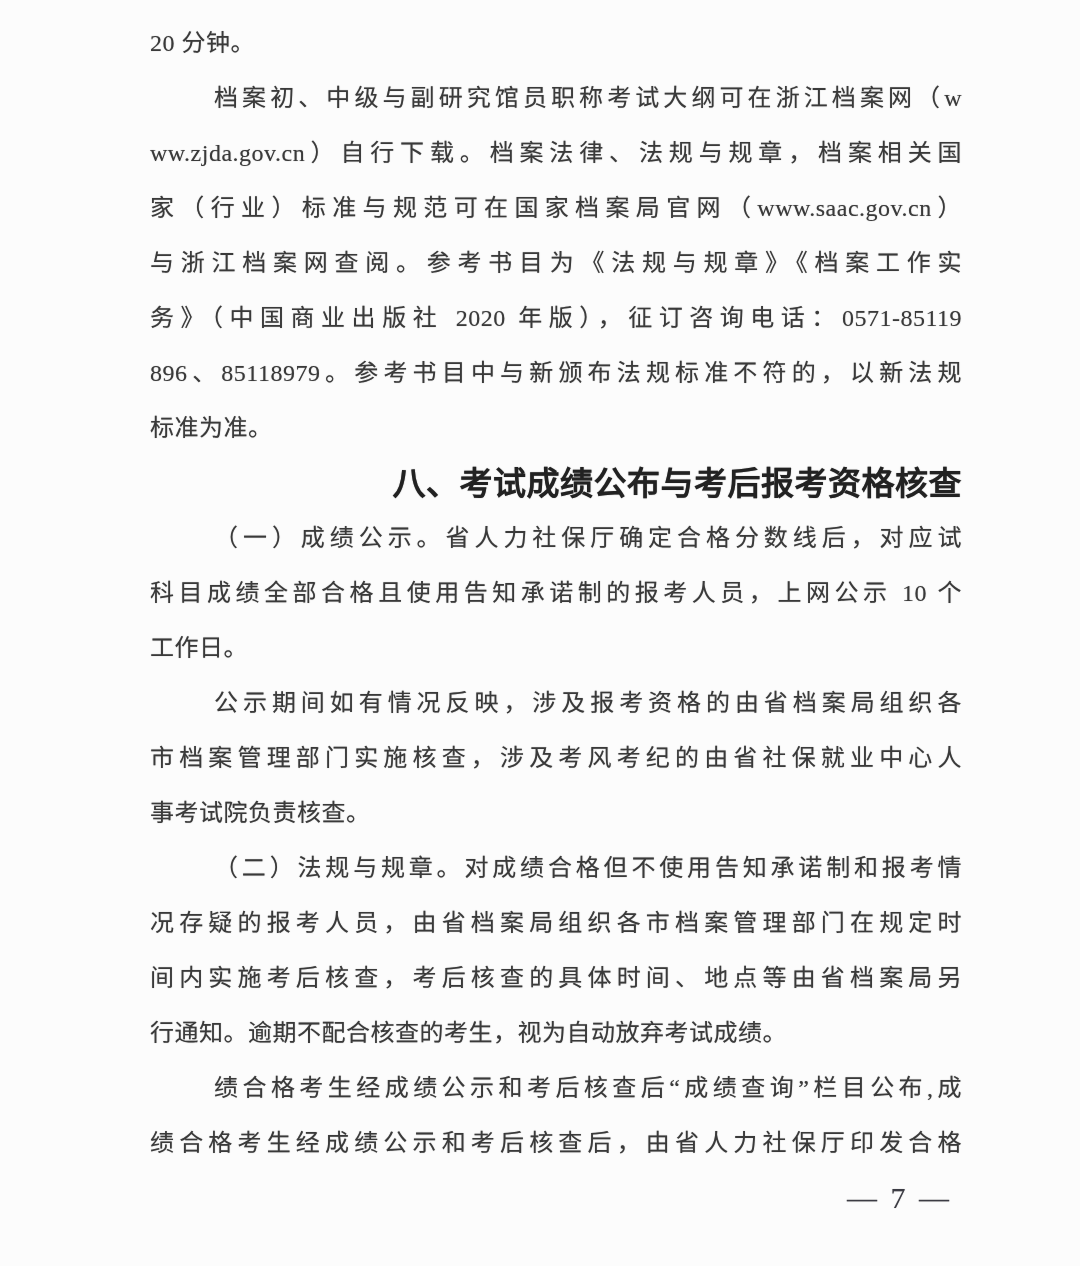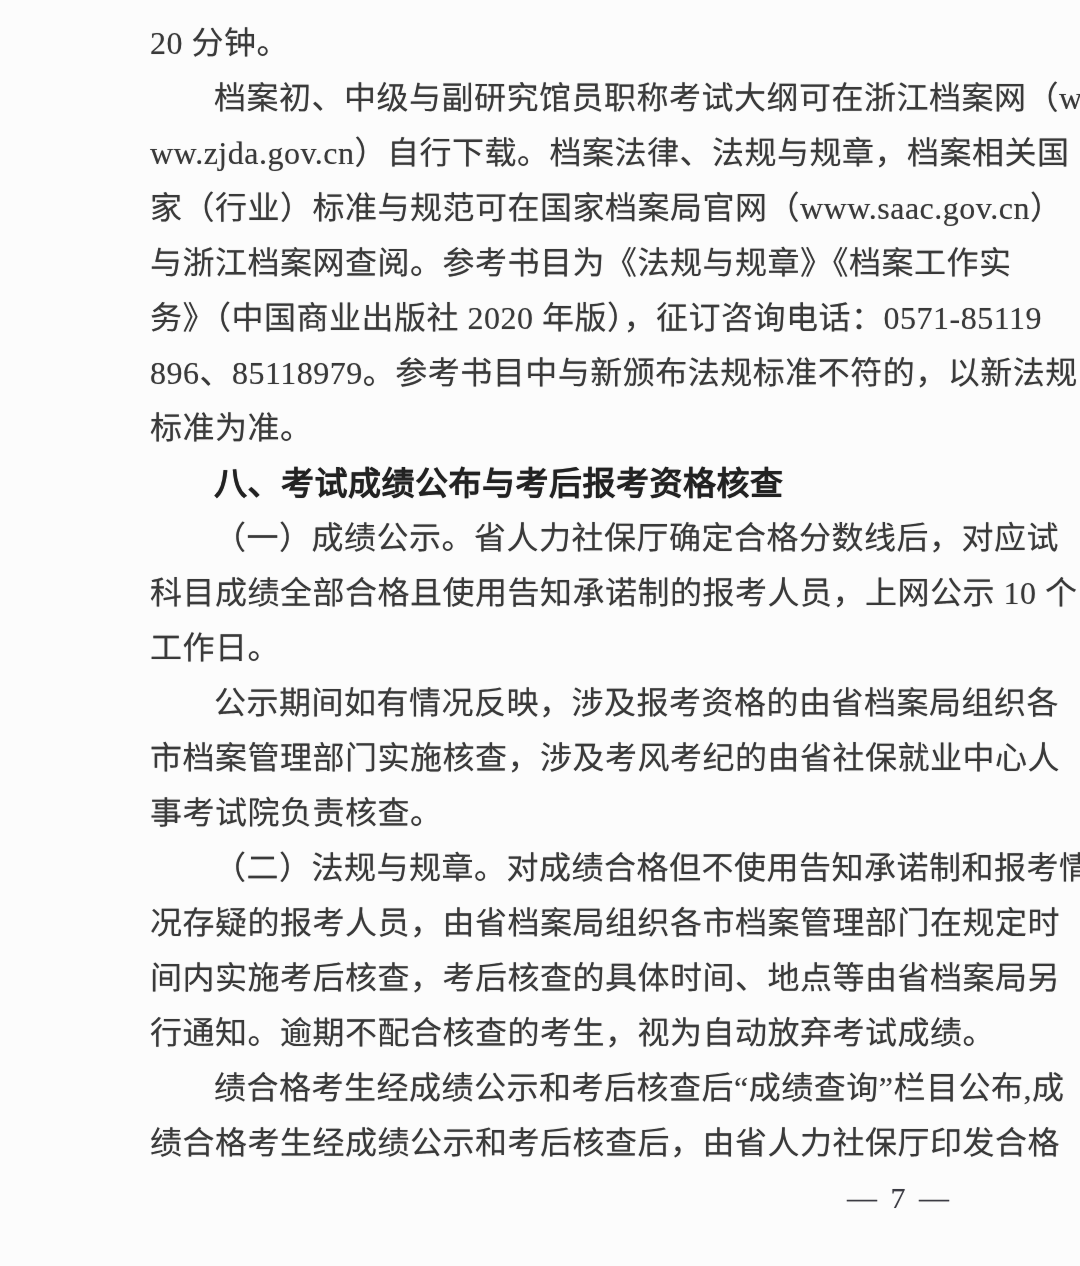--- a/index.html
+++ b/index.html
@@ -19,32 +19,33 @@
   }
   .content {
     position: absolute;
     left: 150px;
     top: 16px;
     width: 812px;
   }
   .line {
     height: 55px;
     line-height: 55px;
-    font-size: 32px;
+    font-size: 24px;
     color: #3a3a3a;
     white-space: nowrap;
     text-shadow: 0 0 1px rgba(40,40,40,0.45);
     letter-spacing: 0.5px;
   }
   .line.j {
     text-align: justify;
     text-align-last: justify;
   }
   .line.indent {
     text-indent: 64px;
+    text-align: right;
   }
   .line.heading {
     font-family: "Liberation Sans", sans-serif;
     font-weight: 700;
     font-size: 33px;
     color: #222222;
     text-shadow: 0 0 1px rgba(20,20,20,0.55);
   }
   .page-number {
     position: absolute;

